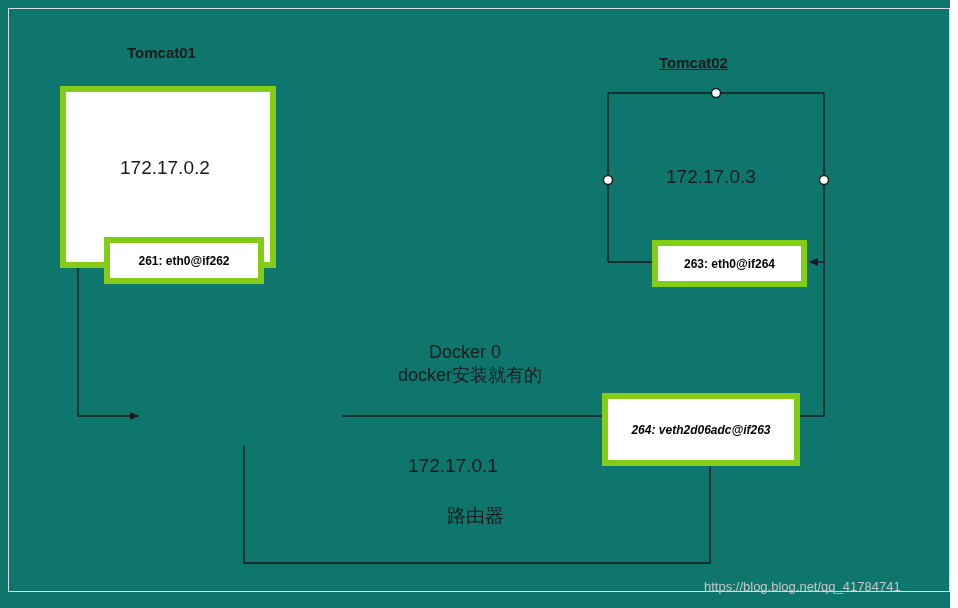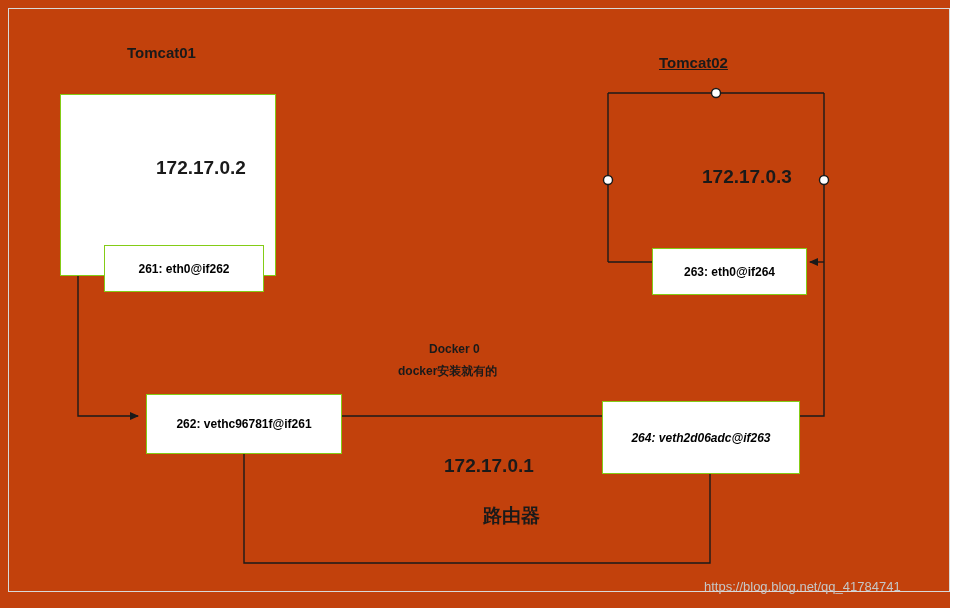--- a/index.html
+++ b/index.html
@@ -4,21 +4,21 @@
 <style>
   html, body {
     margin: 0;
     padding: 0;
     background: #ffffff;
   }
   #canvas {
     position: relative;
     width: 950px;
     height: 608px;
-    background: #c2410c;
+    background: #0f766e;
     font-family: "Liberation Sans", sans-serif;
     overflow: hidden;
   }
   #frame {
     position: absolute;
     left: 8px;
     top: 8px;
     width: 942px;
     height: 584px;
     border: 1px solid #d9d9d9;
@@ -27,52 +27,50 @@
   svg#wires {
     position: absolute;
     left: 0;
     top: 0;
     width: 958px;
     height: 608px;
   }
   .box {
     position: absolute;
     background: #ffffff;
-    border: 1px solid #84cc16;
+    border: 6px solid #84cc16;
     box-sizing: border-box;
-    margin-top: 8px;
   }
   .label {
     position: absolute;
     color: #1a1a1a;
     white-space: nowrap;
   }
   .title {
     font-weight: bold;
     font-size: 15px;
   }
   .ipbig {
-    font-weight: bold;
+    font-weight: normal;
     font-size: 19px;
-    margin-left: 36px;
   }
   .ifbox-text {
     font-weight: bold;
     font-size: 12px;
     text-align: center;
     width: 100%;
   }
   .ifbox {
     display: flex;
     align-items: center;
     justify-content: center;
   }
   .center-text {
-    font-weight: bold;
-    font-size: 12px;
+    font-weight: normal;
+    font-size: 18px;
     text-align: center;
   }
   .watermark {
     position: absolute;
     color: #c6c6c6;
     font-size: 13px;
     white-space: nowrap;
   }
 </style>
 </head>
@@ -118,23 +116,20 @@
   <div class="label ipbig" style="left:666px; top:166px;">172.17.0.3</div>
 
   <div class="box ifbox" style="left:104px; top:237px; width:160px; height:47px;">
     <span class="ifbox-text">261: eth0@if262</span>
   </div>
 
   <div class="box ifbox" style="left:652px; top:240px; width:155px; height:47px;">
     <span class="ifbox-text">263: eth0@if264</span>
   </div>
 
-  <div class="box ifbox" style="left:146px; top:386px; width:196px; height:60px;">
-    <span class="ifbox-text">262: vethc96781f@if261</span>
-  </div>
 
   <div class="box ifbox" style="left:602px; top:393px; width:198px; height:73px;font-style:italic;">
     <span class="ifbox-text">264: veth2d06adc@if263</span>
   </div>
 
   <div class="label center-text" style="left:429px; top:342px;">Docker 0</div>
   <div class="label center-text" style="left:398px; top:363px;">docker安装就有的</div>
 
   <div class="label ipbig" style="left:408px; top:455px;">172.17.0.1</div>
   <div class="label ipbig" style="left:447px; top:503px;text-align:center;">路由器</div>

